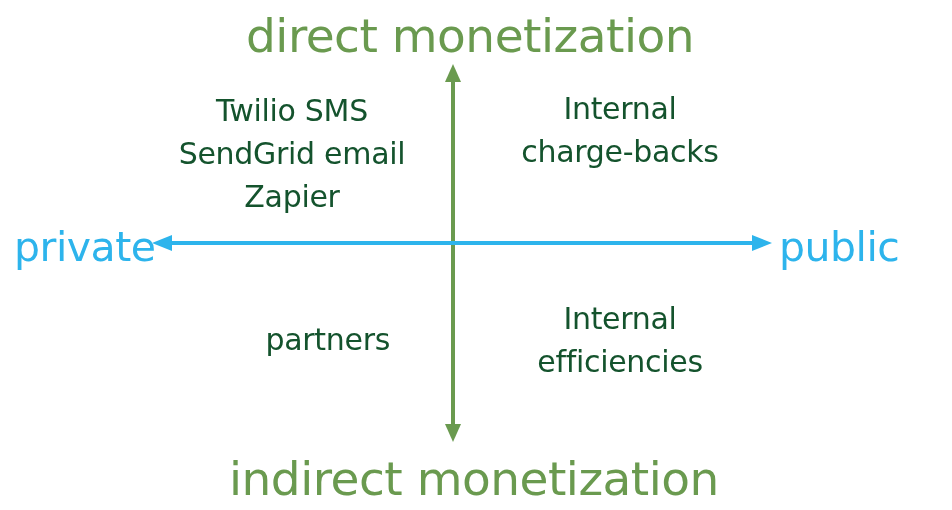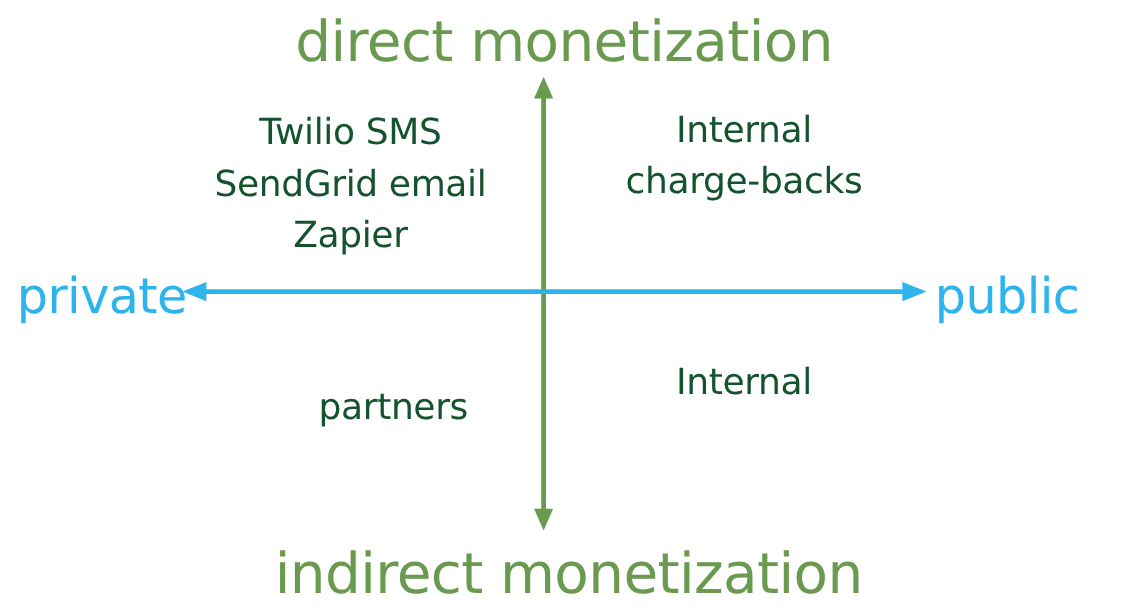--- a/index.html
+++ b/index.html
@@ -39,13 +39,14 @@
   <div>Internal</div>
   <div>charge-backs</div>
 </div>
 
 <div class="quad" style="left:190px; top:318px; width:200px;text-align:right;">
   <div>partners</div>
 </div>
 
 <div class="quad" style="left:490px; top:297px; width:260px;">
   <div>Internal</div>
+  <div>efficiencies</div>
 </div>
 
 </body></html>

